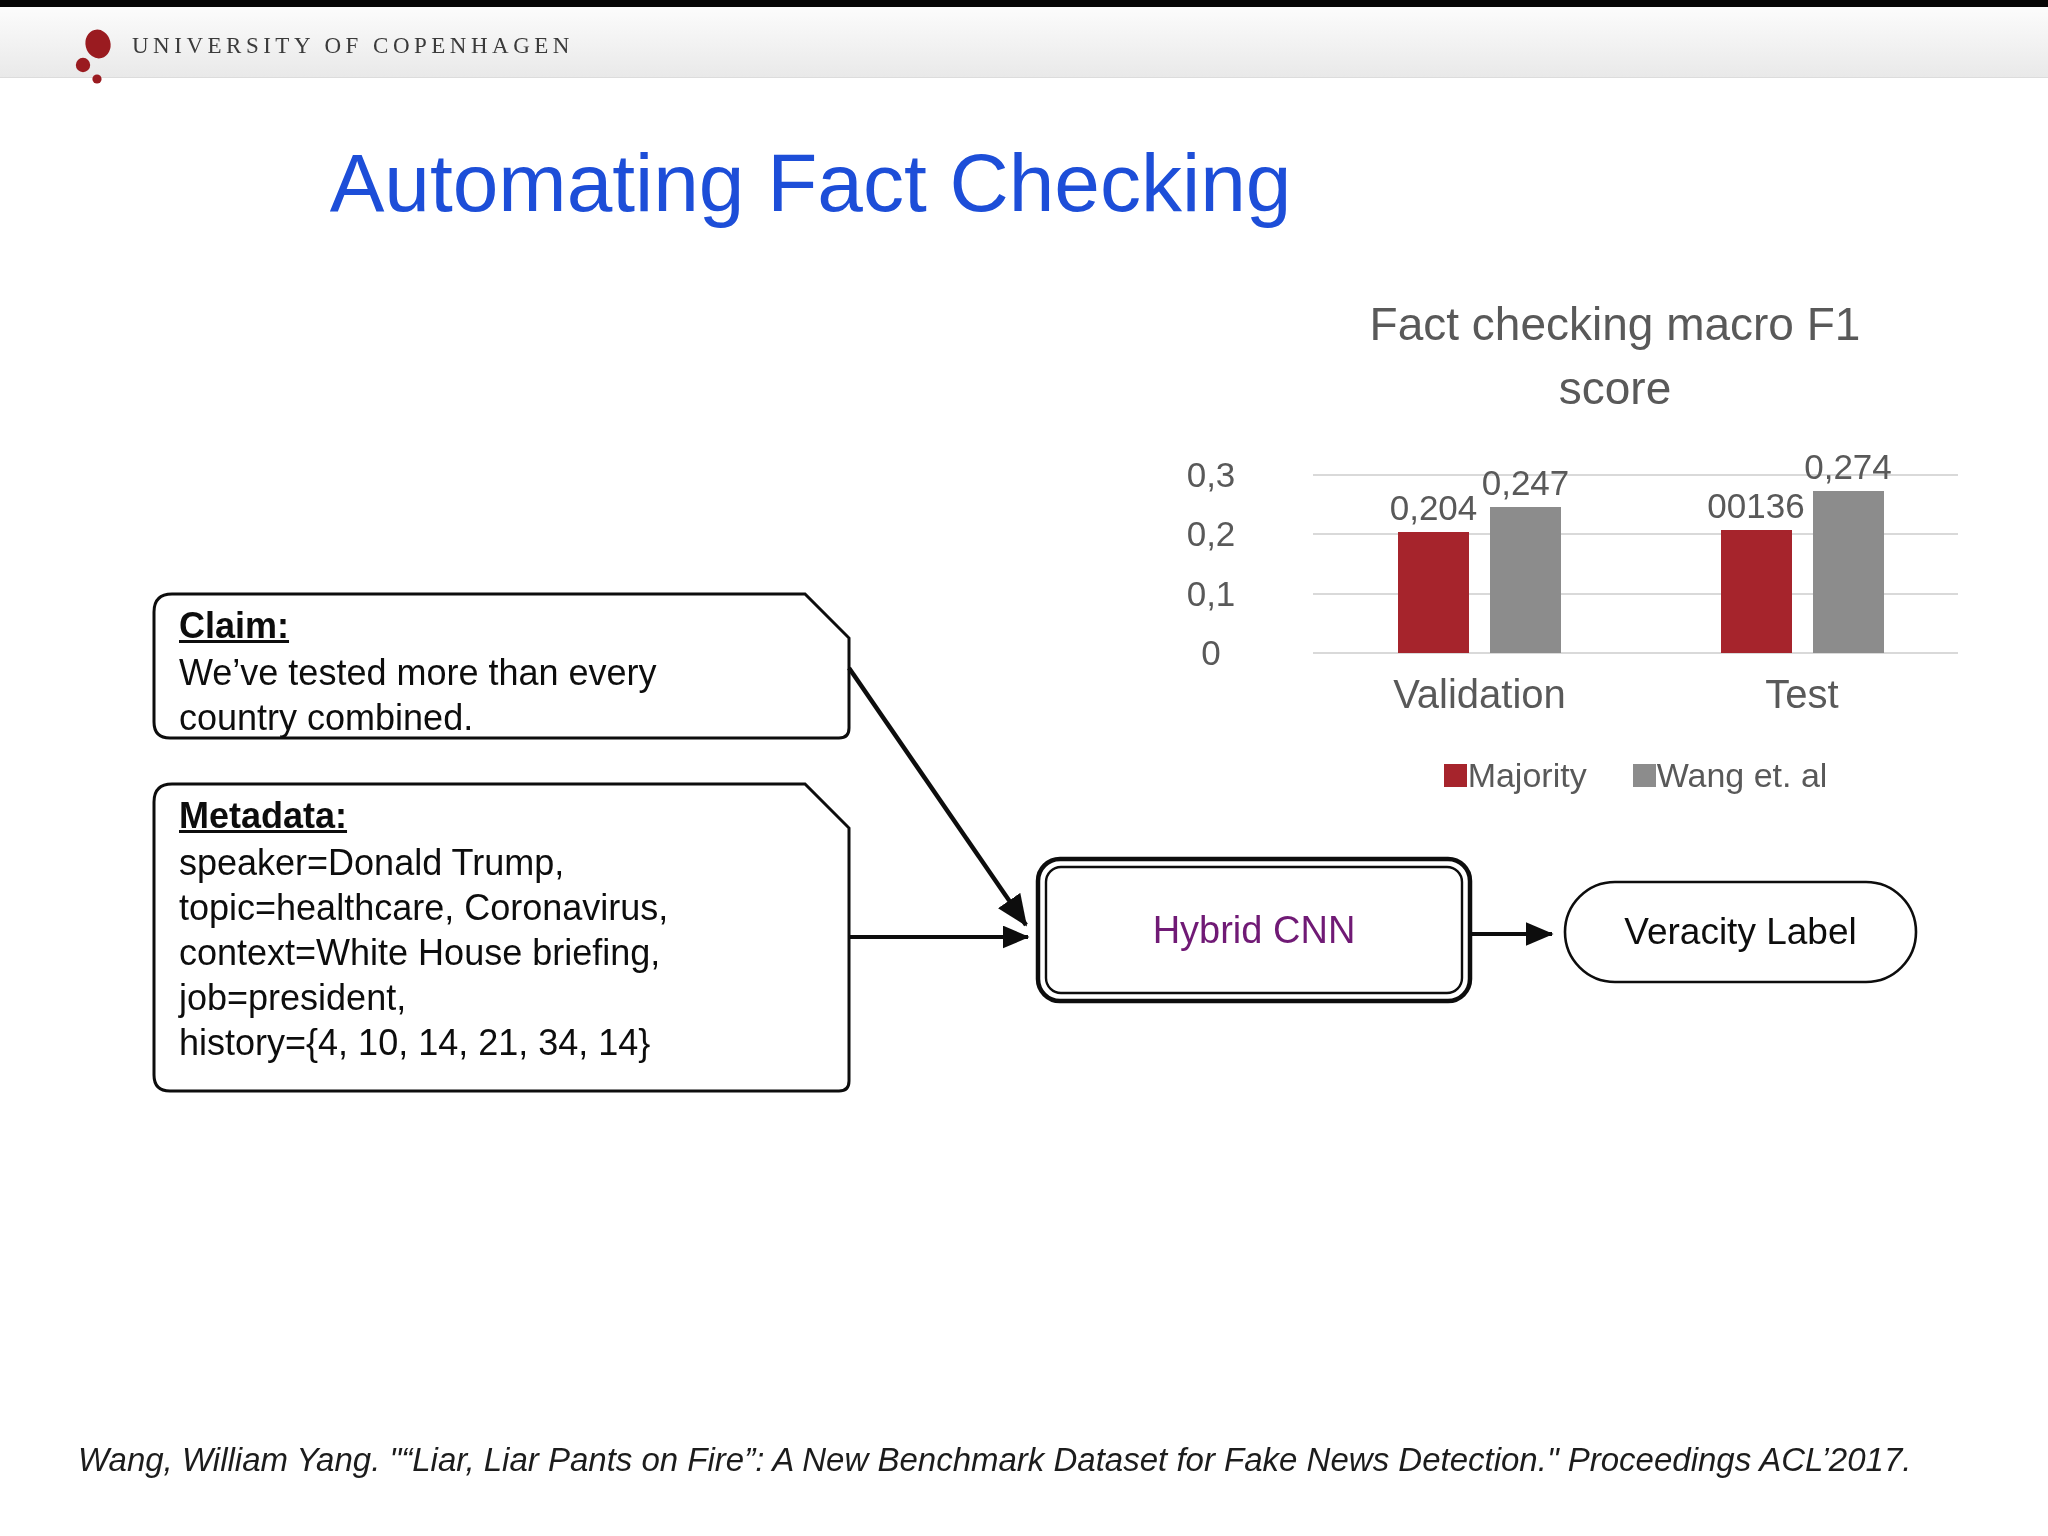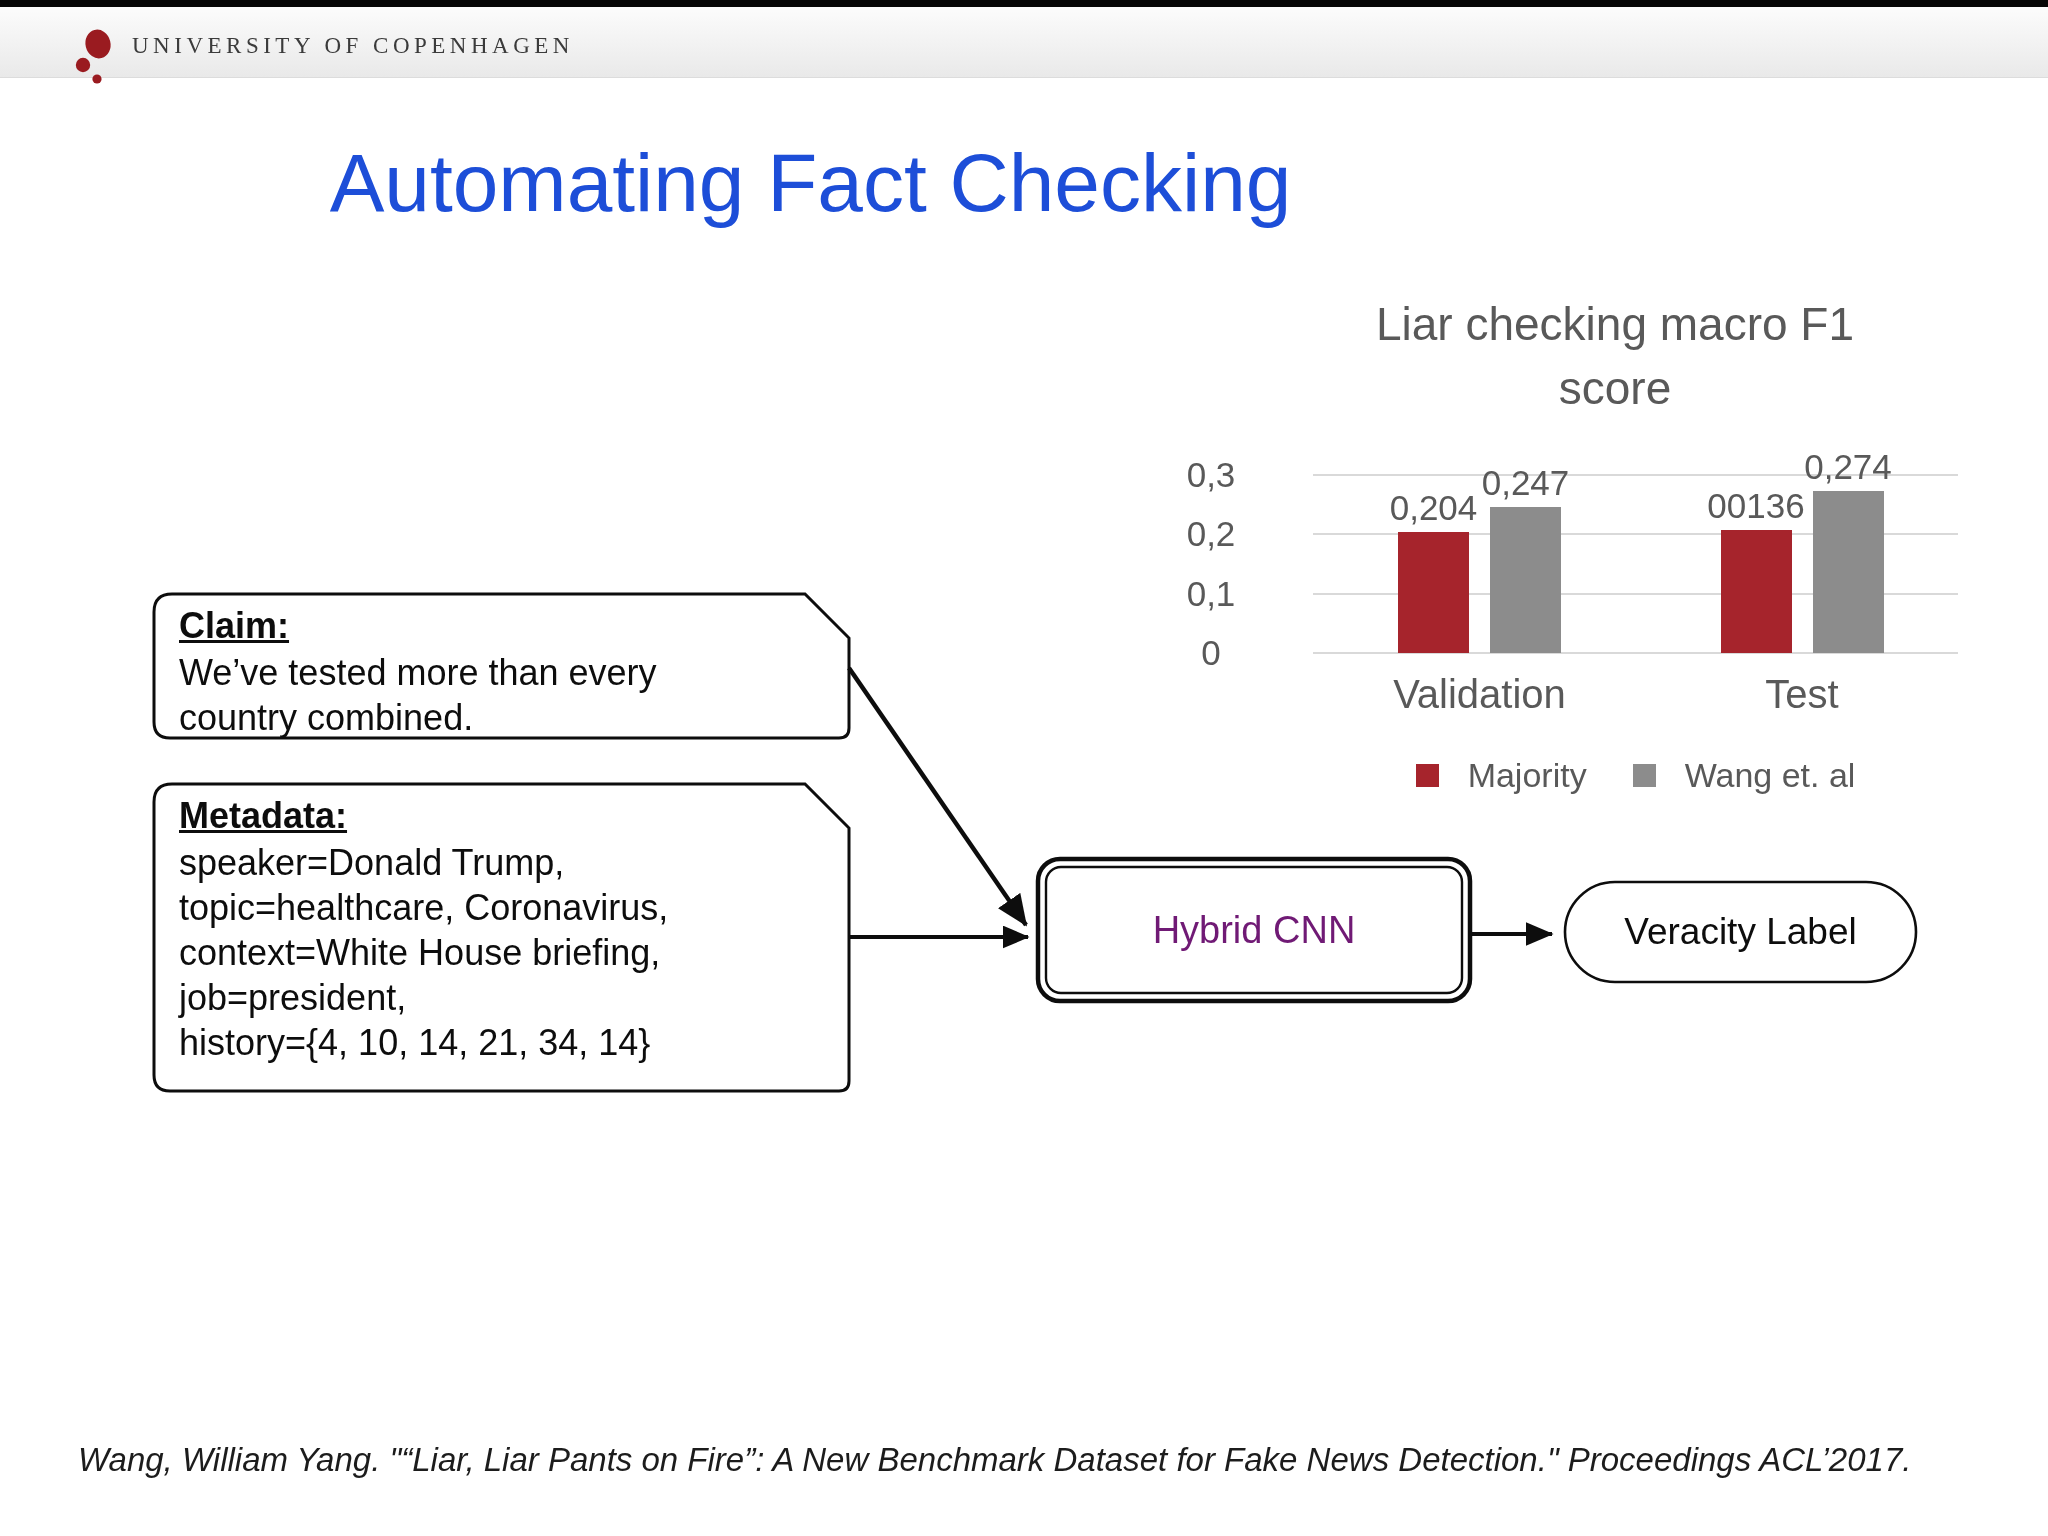--- a/index.html
+++ b/index.html
@@ -48,21 +48,21 @@
   }
   .gridline{position:absolute;height:2px;background:#d9d9d9;}
   .ytick{position:absolute;width:162px;text-align:center;font-size:35px;height:46px;line-height:46px;color:#595959;}
   .bar{position:absolute;}
   .bar-label{position:absolute;font-size:35px;height:44px;line-height:44px;color:#595959;white-space:nowrap;transform:translateX(-50%);}
   .cat-label{position:absolute;font-size:40px;color:#595959;transform:translateX(-50%);white-space:nowrap;}
   .legend{
     position:absolute;left:1313px;top:752px;width:645px;height:46px;
     display:flex;justify-content:center;align-items:center;gap:46px;
   }
-  .legend-item{display:flex;align-items:center;gap:29px;}
+  .legend-item{display:flex;align-items:center;gap:1px;}
   .legend-swatch{width:23px;height:23px;}
   .legend-label{font-size:34px;color:#595959;}
   
   .citation{
     position:absolute;left:78px;top:1441px;width:1900px;
     font-style:italic;font-size:33px;color:#1c1c1c;
   }
 </style>
 </head>
 <body>
@@ -115,21 +115,21 @@
     <div class="box-line">topic=healthcare, Coronavirus,</div>
     <div class="box-line">context=White House briefing,</div>
     <div class="box-line">job=president,</div>
     <div class="box-line">history={4, 10, 14, 21, 34, 14}</div>
   </div>
 
   <div class="model-label">Hybrid CNN</div>
   <div class="output-label">Veracity Label</div>
 
   <div class="chart-title">
-    <div>Liar checking macro F1</div>
+    <div>Fact checking macro F1</div>
     <div>score</div>
   </div>
 
   <div id="plot">
       <div class="gridline" style="left: 1313px; top: 474.1px; width: 645px;"></div>
       <div class="ytick" style="left: 1130px; width: 162px; top: 452.1px;">0,3</div>
       <div class="gridline" style="left: 1313px; top: 533.4px; width: 645px;"></div>
       <div class="ytick" style="left: 1130px; width: 162px; top: 511.4px;">0,2</div>
       <div class="gridline" style="left: 1313px; top: 592.7px; width: 645px;"></div>
       <div class="ytick" style="left: 1130px; width: 162px; top: 570.7px;">0,1</div>

